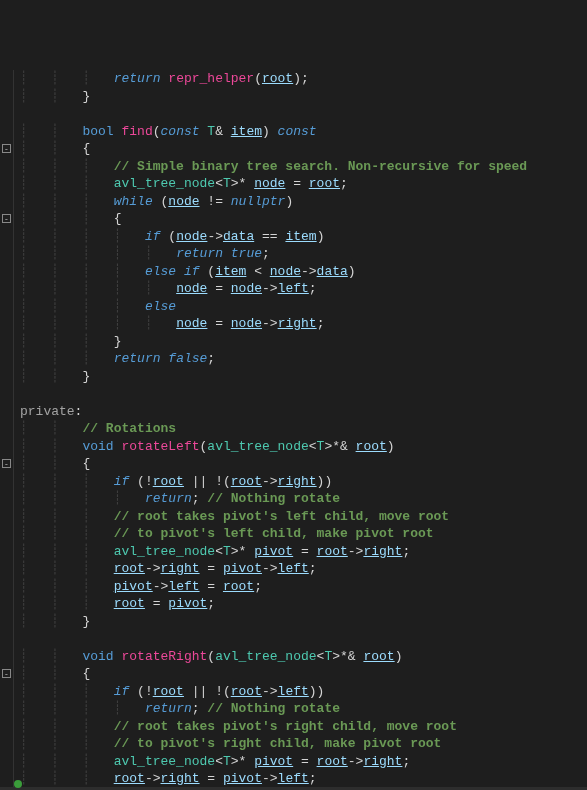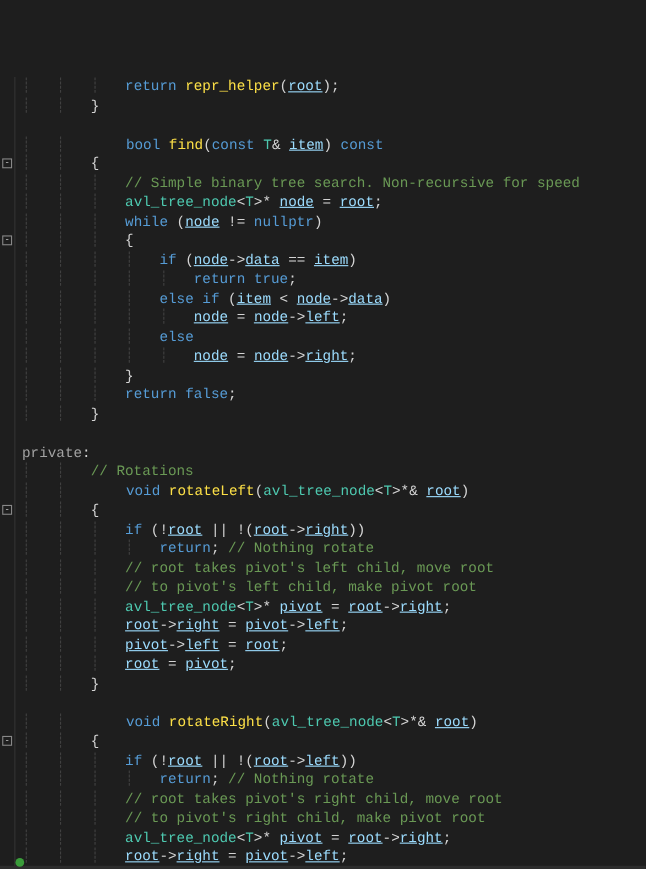--- a/index.html
+++ b/index.html
@@ -41,25 +41,25 @@
   .code {
     padding-left: 6px;
     flex: 1;
     position: relative;
   }
   .line { height: 17.5px; }
   .indent-guide {
     color: #404040;
     user-select: none;
   }
-  .kw { color: #569cd6; }      
-  .type { color: #569cd6; margin-left: 32px; }    
+  .kw { color: #569cd6; font-style: italic; }      
+  .type { color: #569cd6; }    
   .cls { color: #4ec9b0; }     
-  .fn { color: #fde047; }      
-  .cmt { color: #6a9955; }     
+  .fn { color: #ec4899; }      
+  .cmt { color: #6a9955; font-weight: bold; }     
   .op { color: #d4d4d4; }
   .punct { color: #d4d4d4; }
   .param { color: #9cdcfe; text-decoration: underline; }   
   .priv { color: #a3a3a3; }
   .bottom-bar {
     position: absolute;
     bottom: 0; left: 0; right: 0;
     height: 3px;
     background: #2d2d2d;
   }

